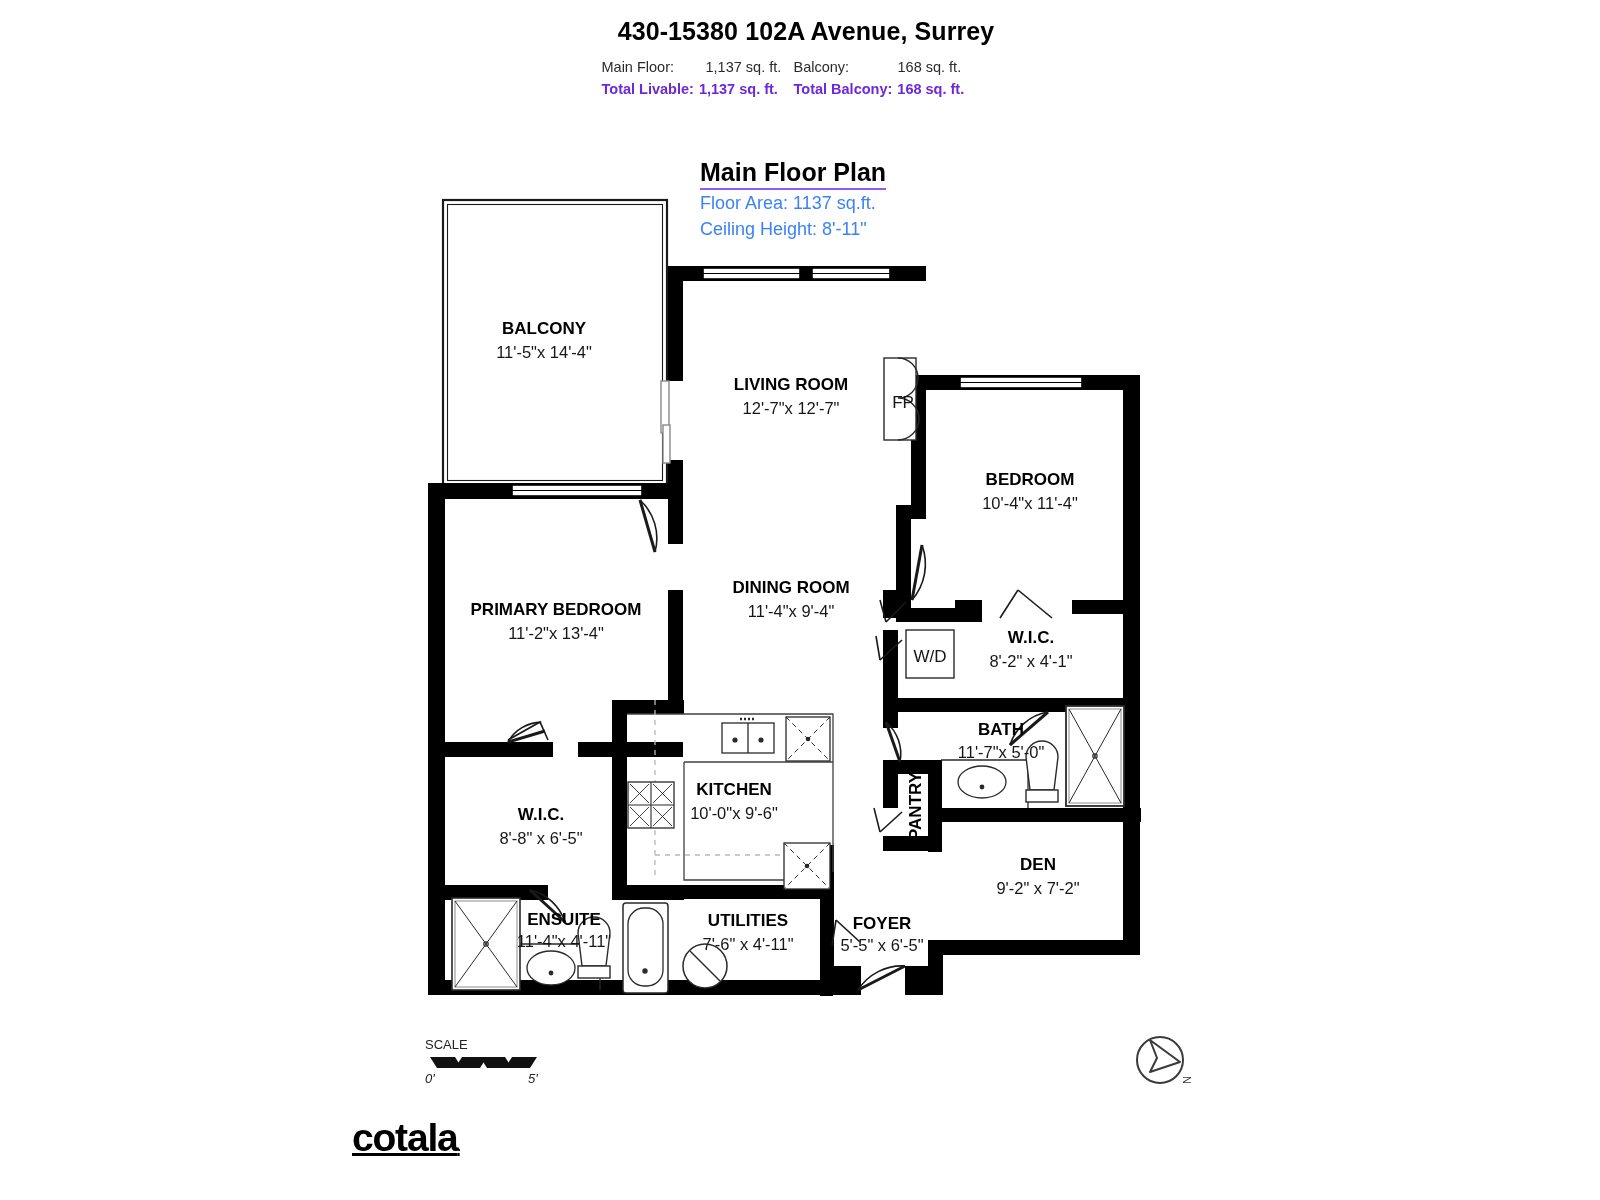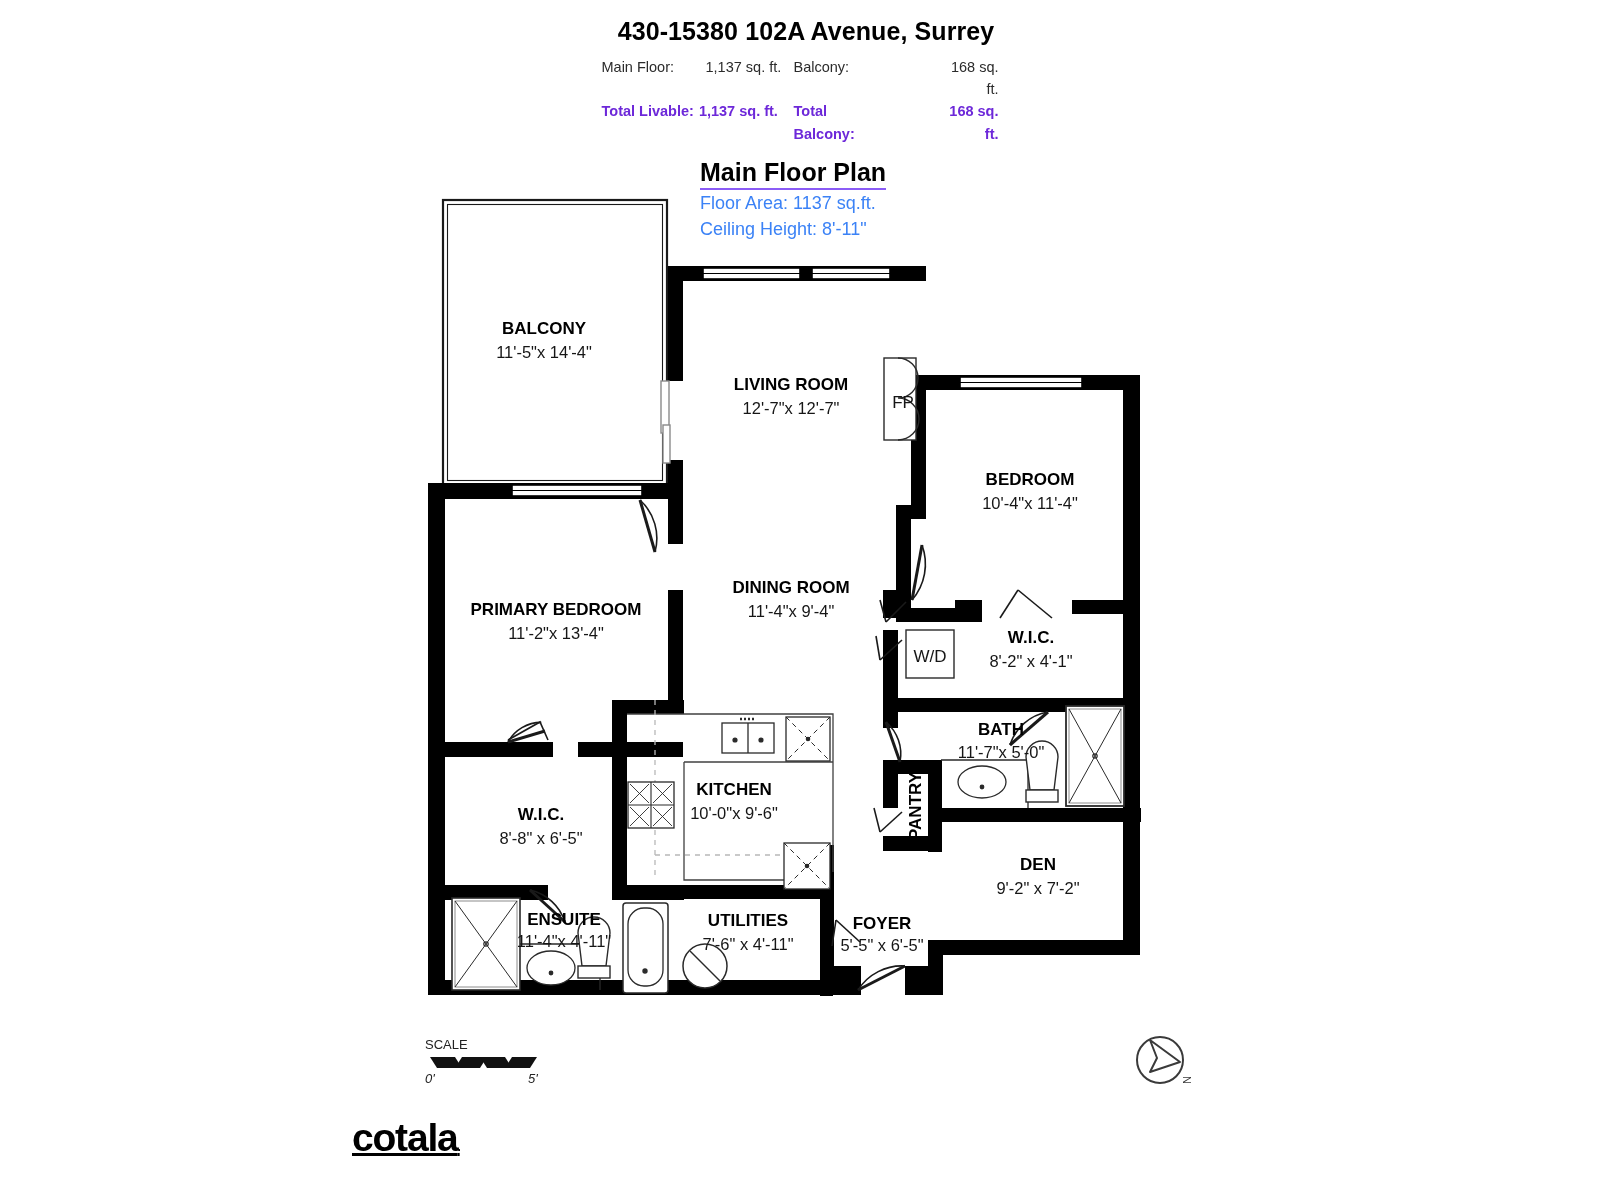--- a/index.html
+++ b/index.html
@@ -24,23 +24,23 @@
   }
   #area-summary{
     display:inline-block;
   }
   .area-row{
     display:flex;justify-content:flex-start;
     font-size:14.5px;line-height:1.55;color:#2b2b2b;
   }
   .area-cell{display:flex;}
   .area-cell.first{width:192px;}
-  .area-cell.second{width:205px;gap:40px;}
+  .area-cell.second{width:205px;}
   .area-label{min-width:104px;text-align:left;}
-  .area-value{text-align:right;}
+  .area-value{text-align:left;}
   .area-row.bold{font-weight:bold;color:#6d28d9;}
   .area-row.bold .area-label{min-width:0;margin-right:5px;}
 
   
   #plan-title-block{position:absolute;left:700px;top:158px;}
   #plan-title{
     font-size:25px;font-weight:bold;color:#000;
     border-bottom:2px solid #8b5cf6;display:inline-block;
     padding-bottom:1px;line-height:1.15;
   }

